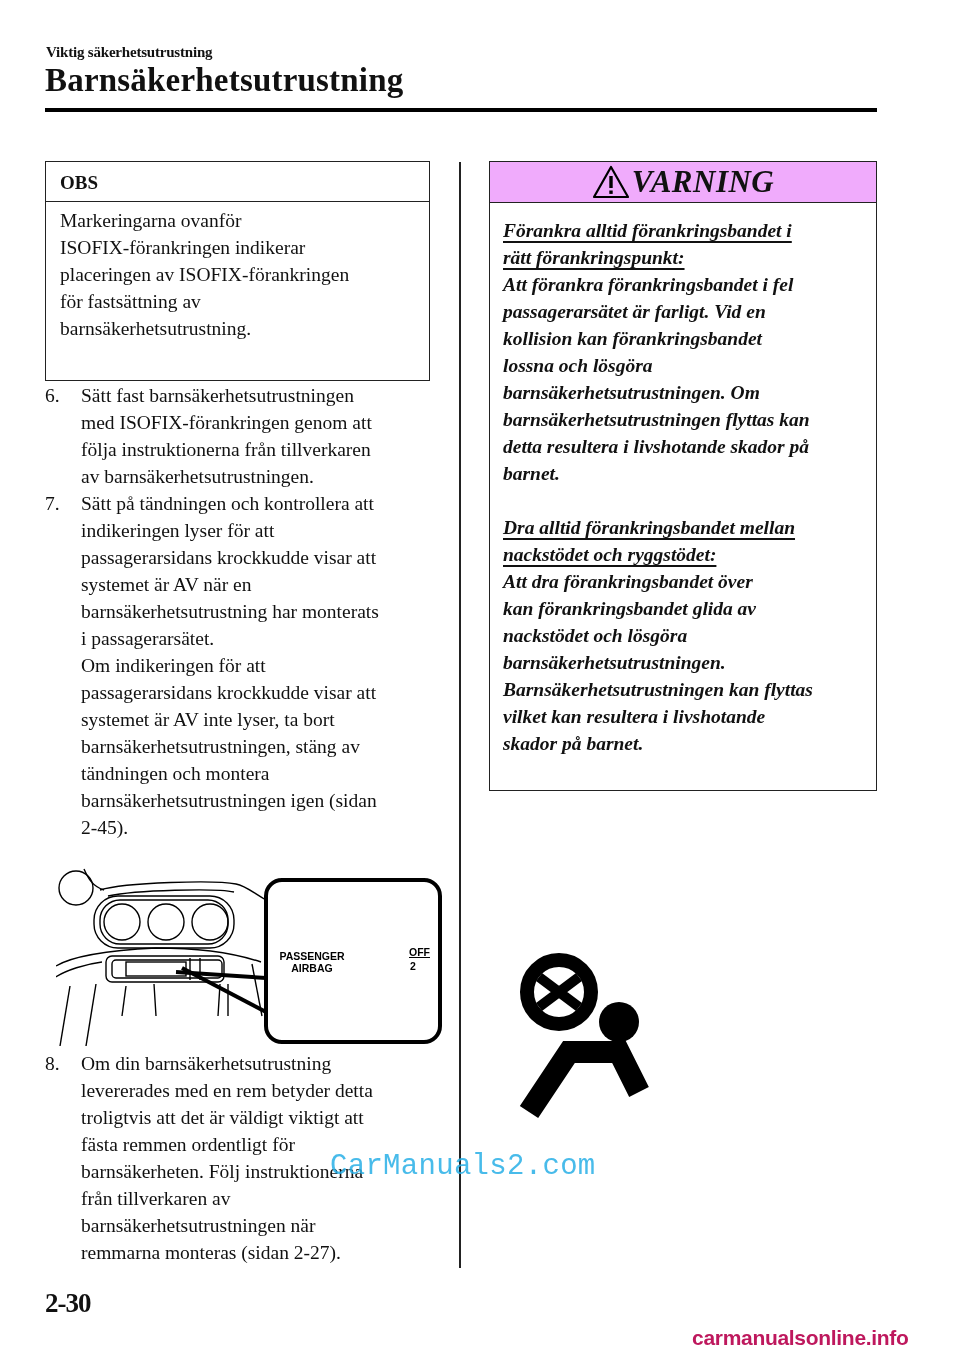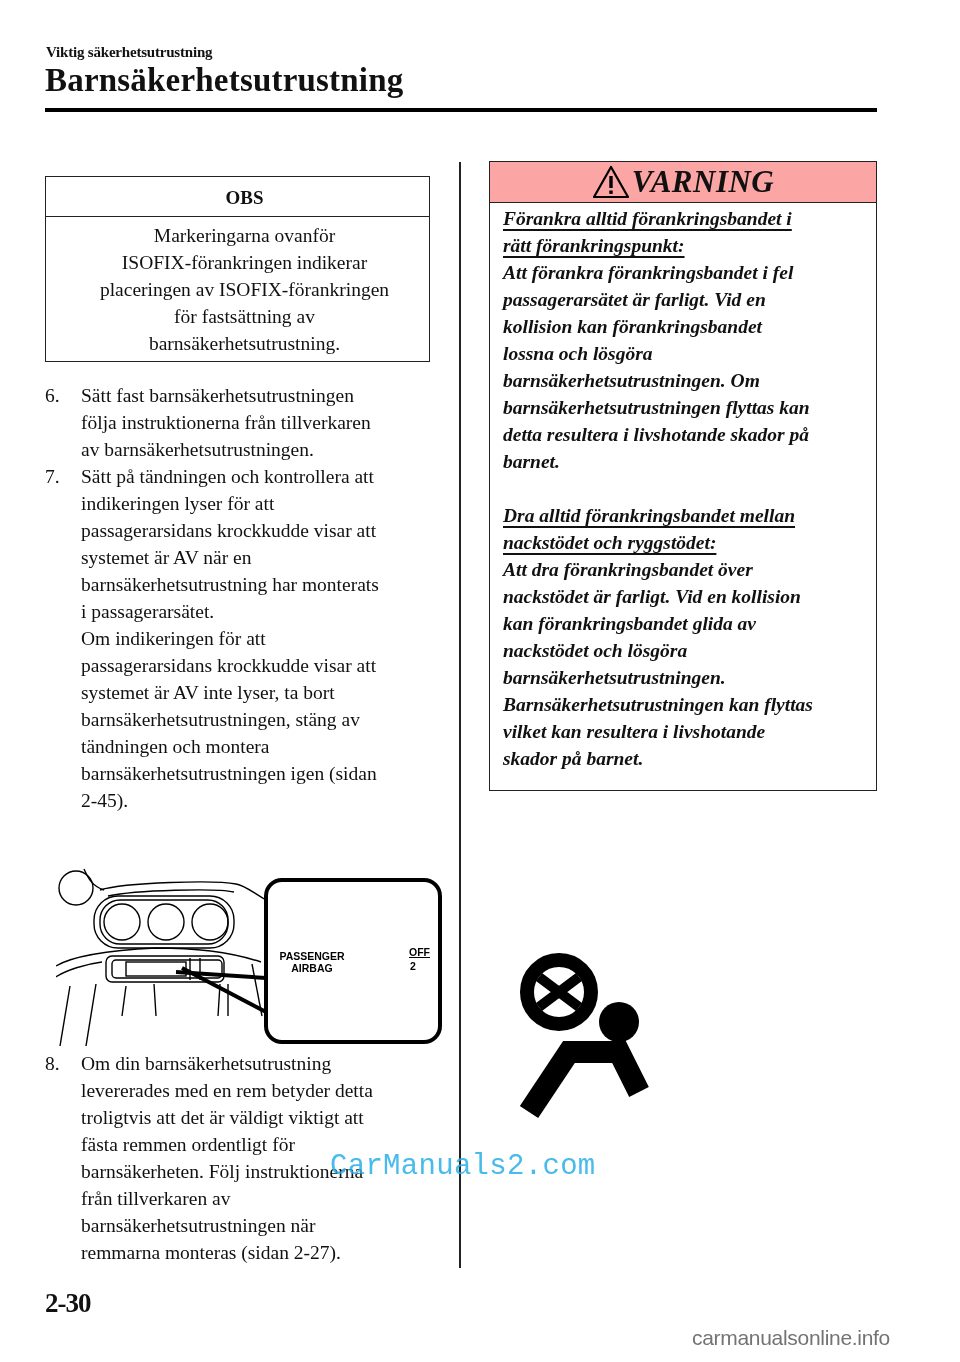--- a/index.html
+++ b/index.html
@@ -6,50 +6,50 @@
   body { width: 960px; height: 1362px; position: relative; overflow: hidden;
          font-family: "Liberation Serif", "DejaVu Serif", serif; color: #111; }
 
   .section-label { position: absolute; left: 46px; top: 44px; font-size: 15px; font-weight: bold; letter-spacing: -0.2px; }
   .page-title { position: absolute; left: 45px; top: 62px; font-size: 33px; font-weight: bold; letter-spacing: 0.2px; font-family: Liberation Serif, serif; }
   .title-rule { position: absolute; left: 45px; top: 108px; width: 832px; height: 4px; background: #000; }
 
   .col-divider { position: absolute; left: 459px; top: 162px; width: 2px; height: 1106px; background: #222; }
 
   
-  .obs-box { position: absolute; left: 45px; top: 176px; width: 385px; height: 186px; border: 1.5px solid #222; box-sizing: border-box; text-align: center; }
+  .obs-box { position: absolute; left: 45px; top: 161px; width: 385px; height: 220px; border: 1.5px solid #222; box-sizing: border-box; }
   .obs-head { height: 40px; border-bottom: 1.5px solid #222; box-sizing: border-box; padding: 10px 0 0 14px; font-weight: bold; font-size: 19px; }
   .obs-body { padding: 5px 0 0 14px; font-size: 19.5px; line-height: 27px; }
   .obs-body div { white-space: nowrap; }
 
   
   .steps { position: absolute; left: 45px; top: 382px; width: 400px; font-size: 19.5px; line-height: 27px; }
   .step { display: flex; }
   .step-num { width: 36px; flex: none; }
   .step-text div { white-space: nowrap; }
   .step8 { position: absolute; left: 45px; top: 1050px; width: 420px; font-size: 19.5px; line-height: 27px; }
 
   
   .illus { position: absolute; left: 56px; top: 866px; width: 390px; height: 180px; }
   .illus svg { width: 390px; height: 180px; }
   .callout-label { position: absolute; font-family: "Liberation Sans", "DejaVu Sans", sans-serif; font-weight: bold; font-size: 10.5px; line-height: 12px; text-align: center; color: #000; }
 
   
   .warn-box { position: absolute; left: 489px; top: 161px; width: 388px; height: 630px; border: 1.5px solid #222; box-sizing: border-box; }
-  .warn-head { height: 41px; background: #fca5a5; border-bottom: 1.5px solid #222; box-sizing: border-box; display: flex; align-items: center; justify-content: center; }
+  .warn-head { height: 41px; background: #f0abfc; border-bottom: 1.5px solid #222; box-sizing: border-box; display: flex; align-items: center; justify-content: center; }
   .warn-title { font-weight: bold; font-style: italic; font-size: 31px; letter-spacing: 0.5px; }
   .warn-icon { width: 38px; height: 34px; margin-right: 2px; }
-  .warn-body { padding: 2px 0 0 13px; font-weight: bold; font-style: italic; font-size: 19.5px; line-height: 27px; }
+  .warn-body { padding: 14px 0 0 13px; font-weight: bold; font-style: italic; font-size: 19.5px; line-height: 27px; }
   .warn-body div { white-space: nowrap; }
   .ul { text-decoration: underline; text-decoration-thickness: 2px; text-underline-offset: 4px; }
   .gap { height: 27px; }
 
   .page-number { position: absolute; left: 45px; top: 1288px; font-weight: bold; font-size: 27px; letter-spacing: -1px; }
   .watermark-1 { position: absolute; left: 330px; top: 1150px; font-family: Liberation Mono, monospace; font-size: 29px; color: rgba(40,175,230,0.85); letter-spacing: 0.3px; }
-  .watermark-2 { position: absolute; left: 692px; top: 1326px; font-family: "Liberation Sans", "DejaVu Sans", sans-serif; font-size: 21px; color: #737373; letter-spacing: -0.3px; }
+  .watermark-2 { position: absolute; left: 692px; top: 1326px; font-family: "Liberation Sans", "DejaVu Sans", sans-serif; font-size: 21px; color: #be185d; letter-spacing: -0.3px; font-weight: bold; }
 </style>
 </head>
 <body>
 
 <div class="section-label">Viktig säkerhetsutrustning</div>
 <div class="page-title">Barnsäkerhetsutrustning</div>
 <div class="title-rule"></div>
 
 <div class="col-divider"></div>
 
@@ -62,20 +62,21 @@
     <div>för fastsättning av</div>
     <div>barnsäkerhetsutrustning.</div>
   </div>
 </div>
 
 <div class="steps">
   <div class="step">
     <div class="step-num">6.</div>
     <div class="step-text">
       <div>Sätt fast barnsäkerhetsutrustningen</div>
+      <div>med ISOFIX-förankringen genom att</div>
       <div>följa instruktionerna från tillverkaren</div>
       <div>av barnsäkerhetsutrustningen.</div>
     </div>
   </div>
   <div class="step">
     <div class="step-num">7.</div>
     <div class="step-text">
       <div>Sätt på tändningen och kontrollera att</div>
       <div>indikeringen lyser för att</div>
       <div>passagerarsidans krockkudde visar att</div>
@@ -179,21 +180,20 @@
     <div>kollision kan förankringsbandet</div>
     <div>lossna och lösgöra</div>
     <div>barnsäkerhetsutrustningen. Om</div>
     <div>barnsäkerhetsutrustningen flyttas kan</div>
     <div>detta resultera i livshotande skador på</div>
     <div>barnet.</div>
     <div class="gap"></div>
     <div class="ul">Dra alltid förankringsbandet mellan</div>
     <div class="ul">nackstödet och ryggstödet:</div>
     <div>Att dra förankringsbandet över</div>
-    <div>nackstödet är farligt. Vid en kollision</div>
     <div>kan förankringsbandet glida av</div>
     <div>nackstödet och lösgöra</div>
     <div>barnsäkerhetsutrustningen.</div>
     <div>Barnsäkerhetsutrustningen kan flyttas</div>
     <div>vilket kan resultera i livshotande</div>
     <div>skador på barnet.</div>
   </div>
 </div>
 
 <div class="page-number">2-30</div>

